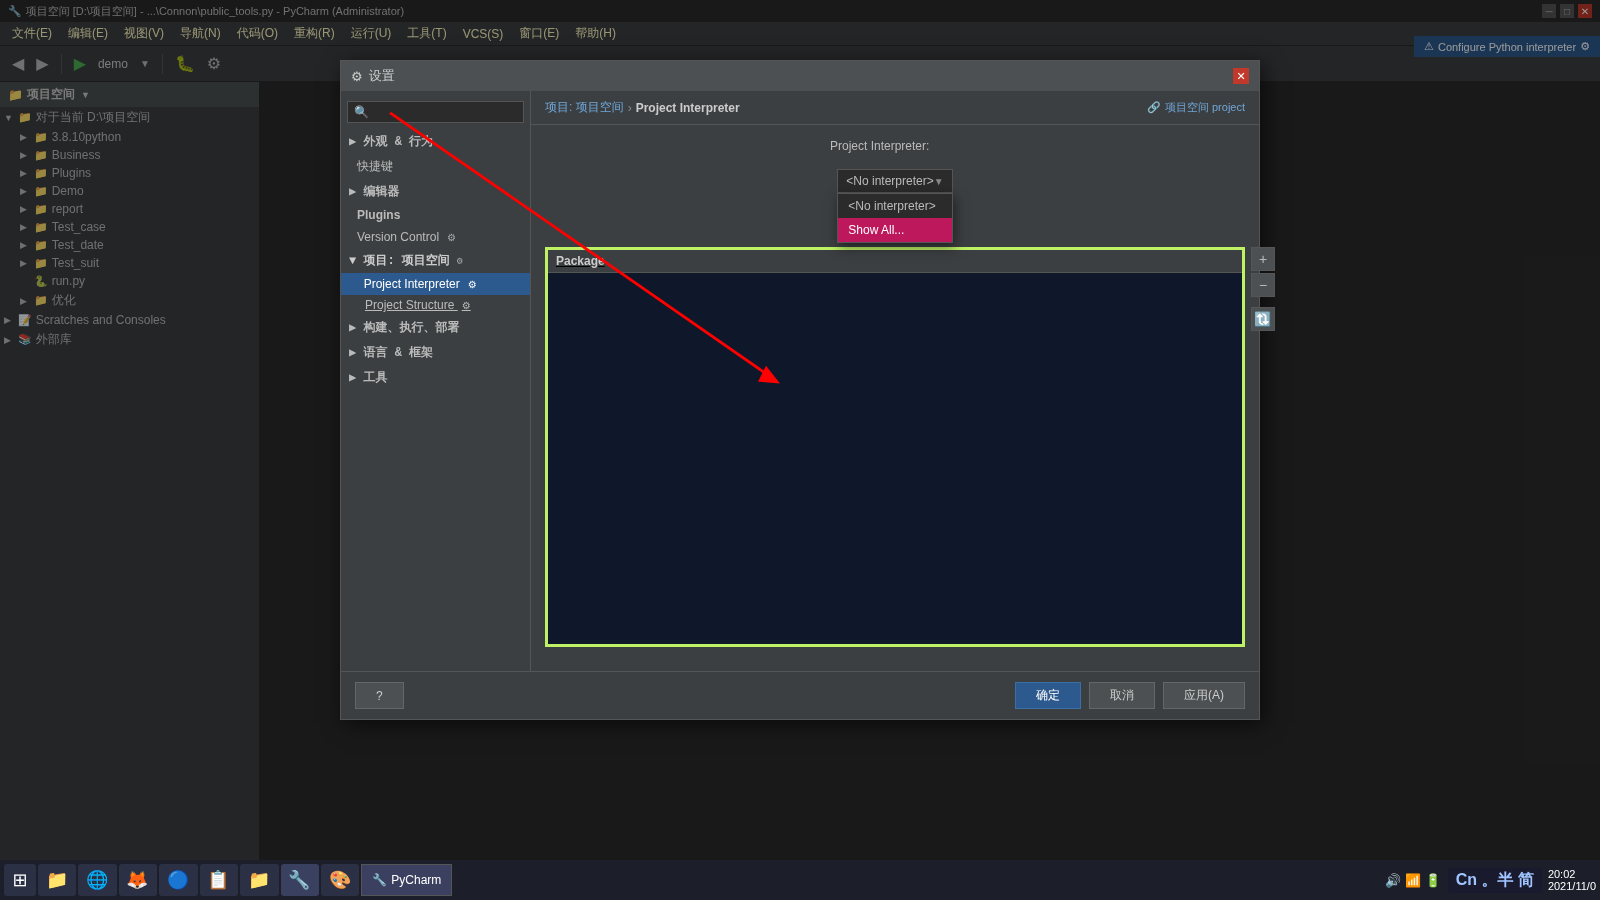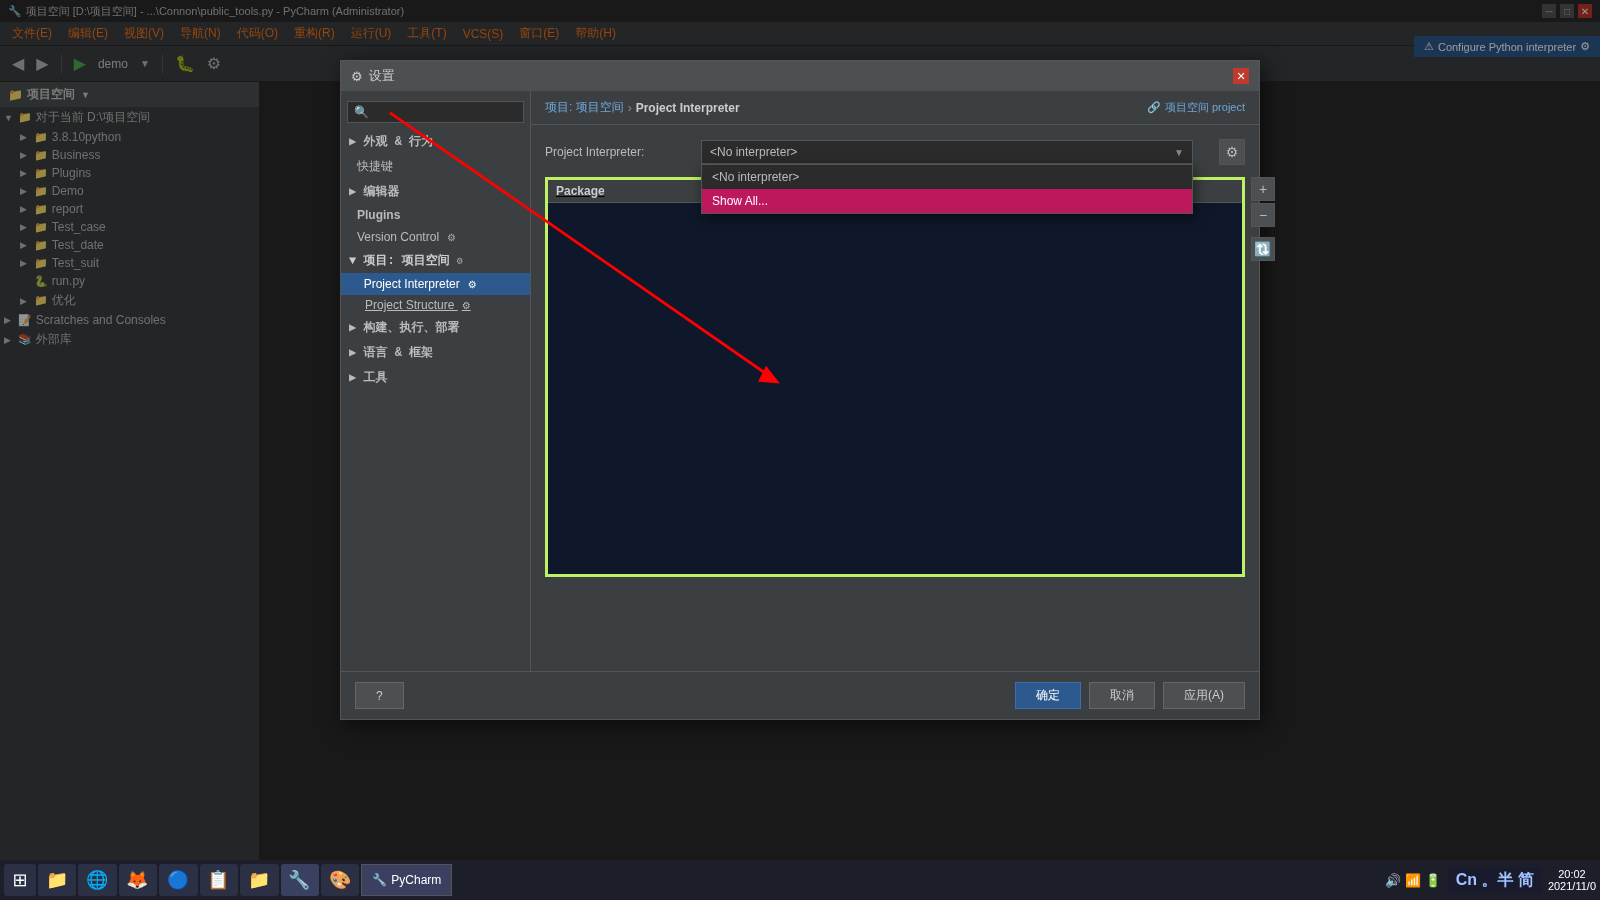--- a/index.html
+++ b/index.html
@@ -33,21 +33,21 @@
       color: #bbb;
       font-size: 10px;
       cursor: pointer;
       display: flex; align-items: center; justify-content: center;
     }
     .title-btn.close { background: #c0392b; color: white; }
 
     
     .menu-bar {
       background: #3c3f41;
-      color: #f97316;
+      color: #fef9c3;
       height: 24px;
       display: flex;
       align-items: center;
       padding: 0 4px;
       font-size: 12px;
       border-bottom: 1px solid #2b2b2b;
     }
     .menu-item {
       padding: 2px 8px;
       cursor: pointer;
@@ -272,23 +272,24 @@
     }
 
     .settings-inner {
       padding: 14px;
       flex: 1;
     }
 
     .interpreter-row {
       display: flex;
       align-items: center;
-      gap: 26px;
+      gap: 16px;
       margin-bottom: 12px;
       position: relative;
+      flex-direction: column;
     }
     .interpreter-label {
       color: #bbb;
       font-size: 12px;
       width: 130px;
       flex-shrink: 0;
     }
     .interpreter-dropdown-wrapper {
       flex: 1;
       position: relative;
@@ -786,18 +787,18 @@
   <button class="taskbar-btn">📁</button>
   <button class="taskbar-btn" style="background:#3a4060">🔧</button>
   <button class="taskbar-btn">🎨</button>
   <div class="taskbar-app">
     <span>🔧</span>
     <span>PyCharm</span>
   </div>
   <div class="taskbar-right">
     <span style="font-size:13px">🔊 📶 🔋</span>
     <div class="ime-indicator"> Cn 。半 简</div>
-    <div style="text-align:center">
+    <div style="">
       <div>20:02</div>
       <div>2021/11/0</div>
     </div>
   </div>
 </div>
 
 </body></html>

